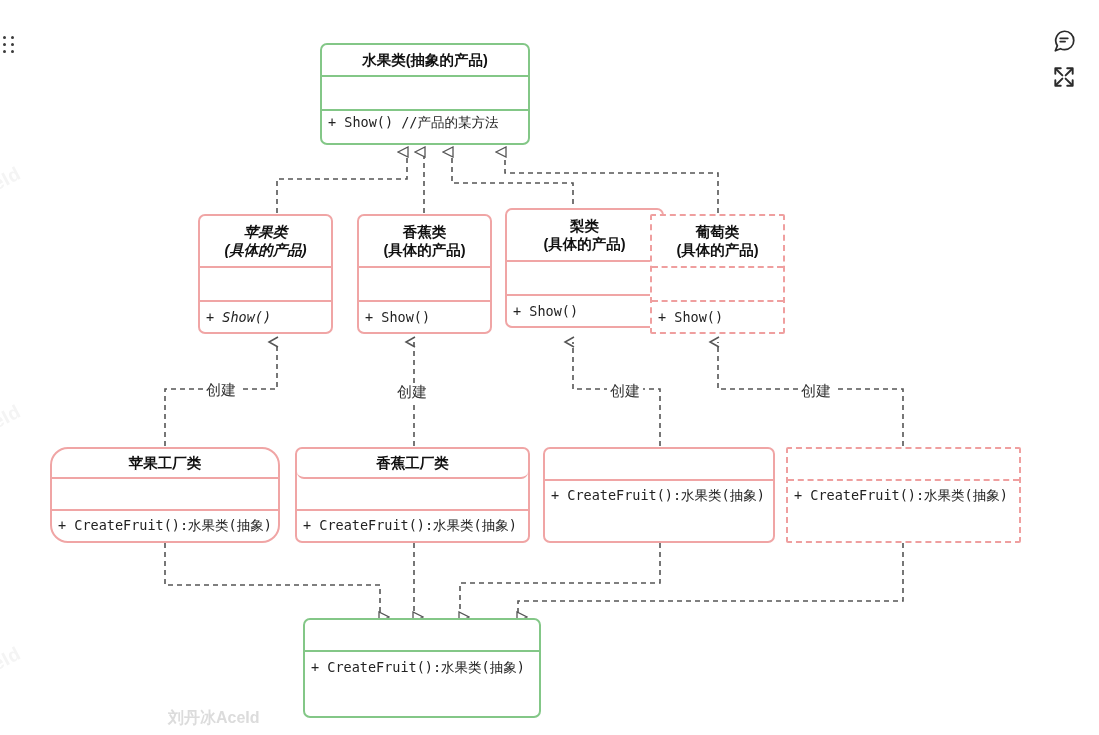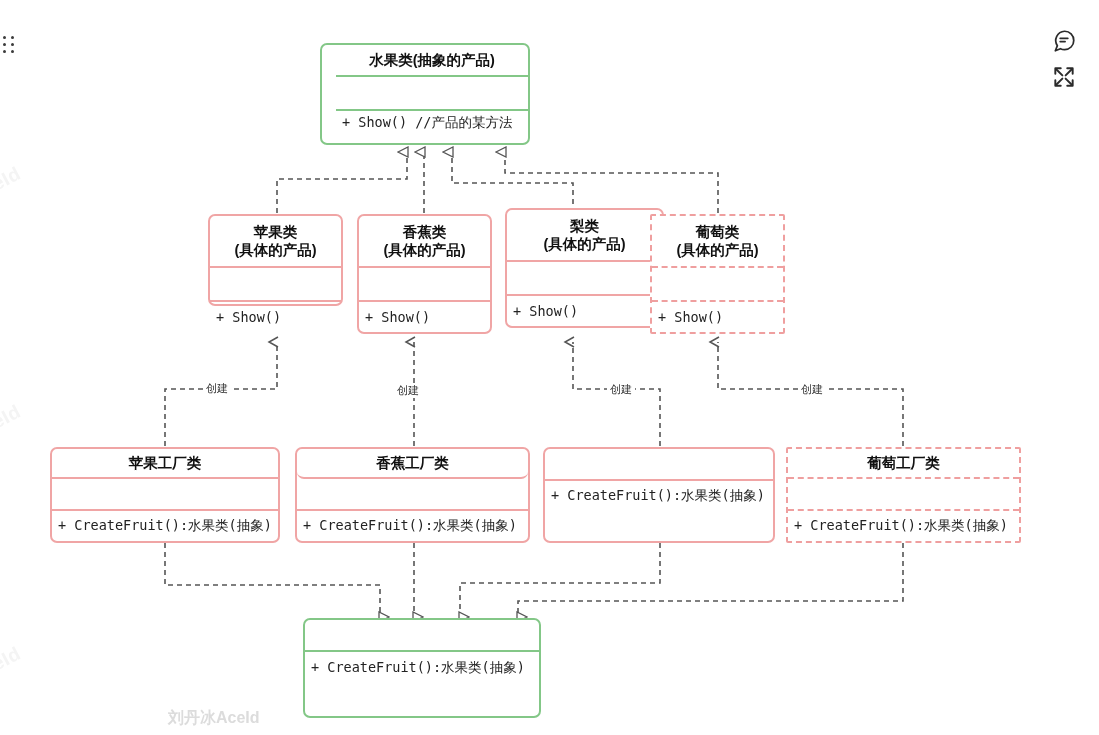--- a/index.html
+++ b/index.html
@@ -141,21 +141,21 @@
     border-radius: 2px;
   }
   .style-pink-dashed .row.title,
   .style-pink-dashed .row.attrs {
     border-bottom: 2px dashed #ef9f9f;
   }
 
   
   .edge-label {
     position: absolute;
-    font-size: 11px;
+    font-size: 15px;
     color: #333333;
     background: #ffffff;
     padding: 0 3px;
     white-space: nowrap;
     user-select: none;
   }
 </style>
 </head>
 <body>
 
@@ -227,27 +227,27 @@
     <line x1="19.2" y1="19.2" x2="13.5" y2="13.5"></line>
     <line x1="4.8" y1="19.2" x2="10.5" y2="13.5"></line>
   </svg>
 </div>
 
 <div class="watermark-side" id="watermark-side-1">eId</div>
 <div class="watermark-side" id="watermark-side-2">eId</div>
 <div class="watermark-side" id="watermark-side-3">eId</div>
 <div id="watermark-main">刘丹冰AceId</div>
 
-<div class="uml-box style-green" style="left:320px; top:43px; width:210px; height:102px;padding-left:14px;">
+<div class="uml-box style-green" style="left:320px; top:43px; width:210px; height:102px;">
   <div class="row title" style="height:32px;">水果类(抽象的产品)</div>
   <div class="row attrs" style="height:34px;"></div>
   <div class="row ops" style="height:24px;">+ Show() //产品的某方法</div>
 </div>
 
-<div class="uml-box style-pink" style="left:208px; top:214px; width:135px; height:92px;">
+<div class="uml-box style-pink" style="left:198px; top:214px; width:135px; height:120px;font-style:italic;">
   <div class="row title" style="height:52px;">
     <span>
       <span>苹果类</span><br>
       <span>(具体的产品)</span>
     </span>
   </div>
   <div class="row attrs" style="height:34px;"></div>
   <div class="row ops" style="height:30px;">+ Show()</div>
 </div>
 
@@ -282,39 +282,38 @@
   </div>
   <div class="row attrs" style="height:34px;"></div>
   <div class="row ops" style="height:30px;">+ Show()</div>
 </div>
 
 <div class="edge-label" style="left:203px; top:381px;">创建</div>
 <div class="edge-label" style="left:394px; top:383px;">创建</div>
 <div class="edge-label" style="left:607px; top:382px;">创建</div>
 <div class="edge-label" style="left:798px; top:382px;">创建</div>
 
-<div class="uml-box style-pink" style="left:50px; top:447px; width:230px; height:96px;">
+<div class="uml-box style-pink" style="left:50px; top:447px; width:230px; height:96px;border-radius:18px;">
   <div class="row title" style="height:30px;">苹果工厂类</div>
   <div class="row attrs" style="height:32px;"></div>
   <div class="row ops" style="height:30px;">+ CreateFruit():水果类(抽象)</div>
 </div>
 
 <div class="uml-box style-pink" style="left:295px; top:447px; width:235px; height:96px;">
   <div class="row title" style="height:30px;border-radius:7px;">香蕉工厂类</div>
   <div class="row attrs" style="height:32px;"></div>
   <div class="row ops" style="height:30px;">+ CreateFruit():水果类(抽象)</div>
 </div>
 
 <div class="uml-box style-pink" style="left:543px; top:447px; width:232px; height:96px;">
   <div class="row attrs" style="height:32px;"></div>
   <div class="row ops" style="height:30px;">+ CreateFruit():水果类(抽象)</div>
 </div>
 
 <div class="uml-box style-pink-dashed" style="left:786px; top:447px; width:235px; height:96px;">
-  <div class="row title" style="height:30px;">葡萄工厂类</div>
   <div class="row attrs" style="height:32px;"></div>
   <div class="row ops" style="height:30px;">+ CreateFruit():水果类(抽象)</div>
 </div>
 
 <div class="uml-box style-green" style="left:303px; top:618px; width:238px; height:100px;">
   <div class="row attrs" style="height:32px;"></div>
   <div class="row ops" style="height:32px;">+ CreateFruit():水果类(抽象)</div>
 </div>
 
 </body></html>

